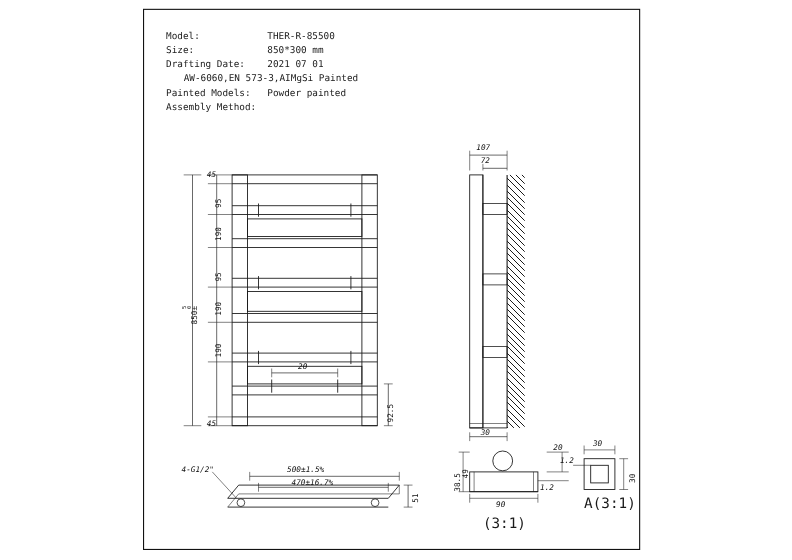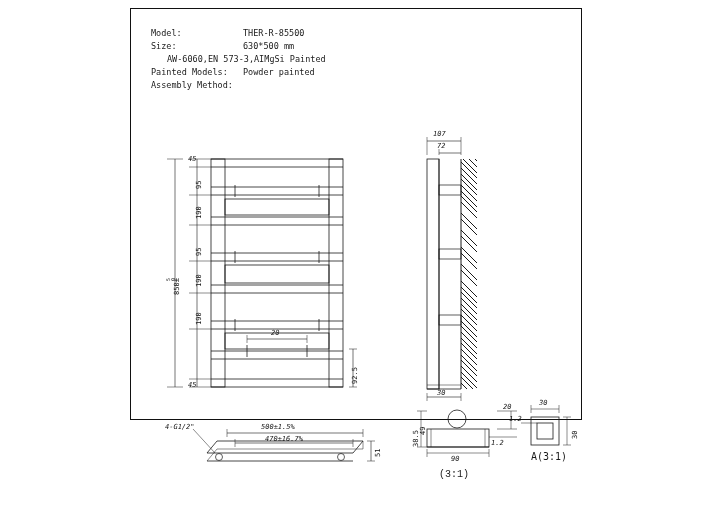--- a/index.html
+++ b/index.html
@@ -1,42 +1,46 @@
 <!DOCTYPE html>
 <html><head>
 <meta charset="utf-8">
 <style>
   html,body{margin:0;padding:0;background:#ffffff;}
   body{width:720px;height:509px;font-family:"DejaVu Sans Mono",monospace;color:#1a1a1a;}
-  .sheet{position:absolute;left:130px;top:8px;width:452px;height:412px;border:1px solid #111;box-sizing:border-box;background:#fff;}
+  .sheet{position:absolute;left:130px;top:8px;width:452px;height:492px;border:1px solid #111;box-sizing:border-box;background:#fff;}
   .spec{position:absolute;left:20px;top:18px;font-size:8.5px;line-height:13px;letter-spacing:0px;}
   .spec .row{display:flex;}
   .spec .lbl{width:92px;flex:0 0 92px;}
   .spec .val{white-space:pre;}
   .spec .cont{margin-left:16px;}
   .dim{position:absolute;font-size:7px;line-height:8px;color:#111;white-space:nowrap;font-style:italic;}
   .dimv{position:absolute;font-size:7px;color:#111;white-space:nowrap;transform:rotate(-90deg);transform-origin:left top;}
   .hatch{position:absolute;background:
      repeating-linear-gradient(45deg,#1a1a1a 0px,#1a1a1a 0.6px,transparent 0.6px,transparent 4px);}
-  .caption{position:absolute;font-size:10px;}
+  .caption{position:absolute;font-size:13px;}
   svg{position:absolute;left:0;top:0;overflow:visible;}
 </style>
 </head>
 <body>
 
 <div class="sheet">
 
   <div class="spec">
     <div class="row">
       <span class="lbl">Model:</span>
       <span class="val">THER-R-85500</span>
     </div>
     <div class="row">
       <span class="lbl">Size:</span>
-      <span class="val">630*500 mm</span>
+      <span class="val">850*300 mm</span>
+    </div>
+    <div class="row">
+      <span class="lbl">Drafting Date:</span>
+      <span class="val">2021 07 01</span>
     </div>
     <div class="row">
       <span class="val cont">AW-6060,EN 573-3,AIMɡSi Painted</span>
     </div>
     <div class="row">
       <span class="lbl">Painted Models:</span>
       <span class="val">Powder painted</span>
     </div>
     <div class="row">
       <span class="lbl">Assembly Method:</span>
@@ -234,20 +238,20 @@
   <div class="dim" style="left:34px;top:414px;">4-G1/2"</div>
   <div class="dim" style="left:130px;top:414px;">500±1.5%</div>
   <div class="dim" style="left:134px;top:426px;">470±16.7%</div>
   <div class="dimv" style="left:243px;top:448px;">51</div>
 
   <div class="dimv" style="left:288px;top:426px;">49</div>
   <div class="dimv" style="left:281px;top:438px;">38.5</div>
   <div class="dim" style="left:320px;top:446px;">90</div>
   <div class="dim" style="left:372px;top:394px;">20</div>
   <div class="dim" style="left:360px;top:430px;">1.2</div>
-  <div class="caption" style="left:308px;top:460px;font-family:Liberation Mono, monospace;">(3:1)</div>
+  <div class="caption" style="left:308px;top:460px;">(3:1)</div>
 
   <div class="dim" style="left:408px;top:390px;">30</div>
   <div class="dimv" style="left:440px;top:430px;">30</div>
   <div class="dim" style="left:378px;top:406px;">1.2</div>
   <div class="caption" style="left:400px;top:442px;">A(3:1)</div>
 
 </div>
 
 </body></html>

